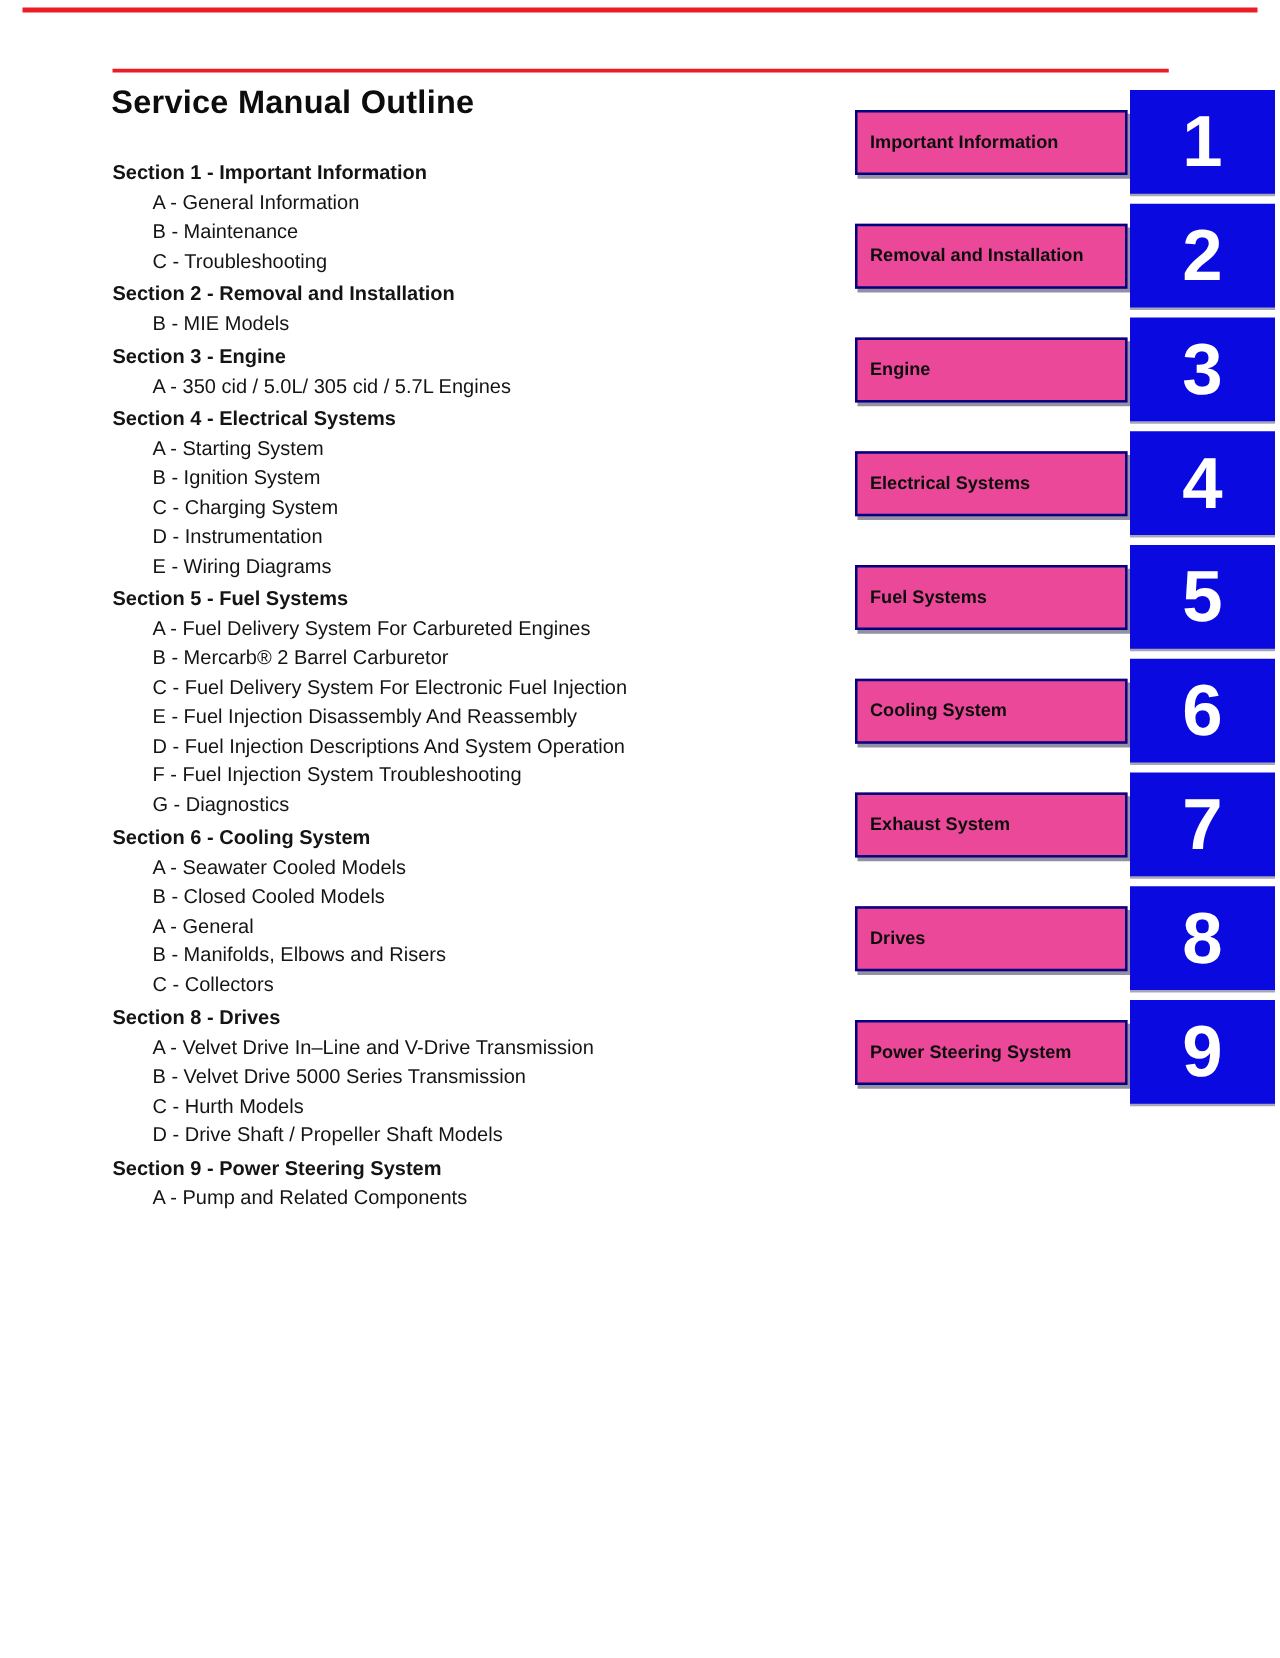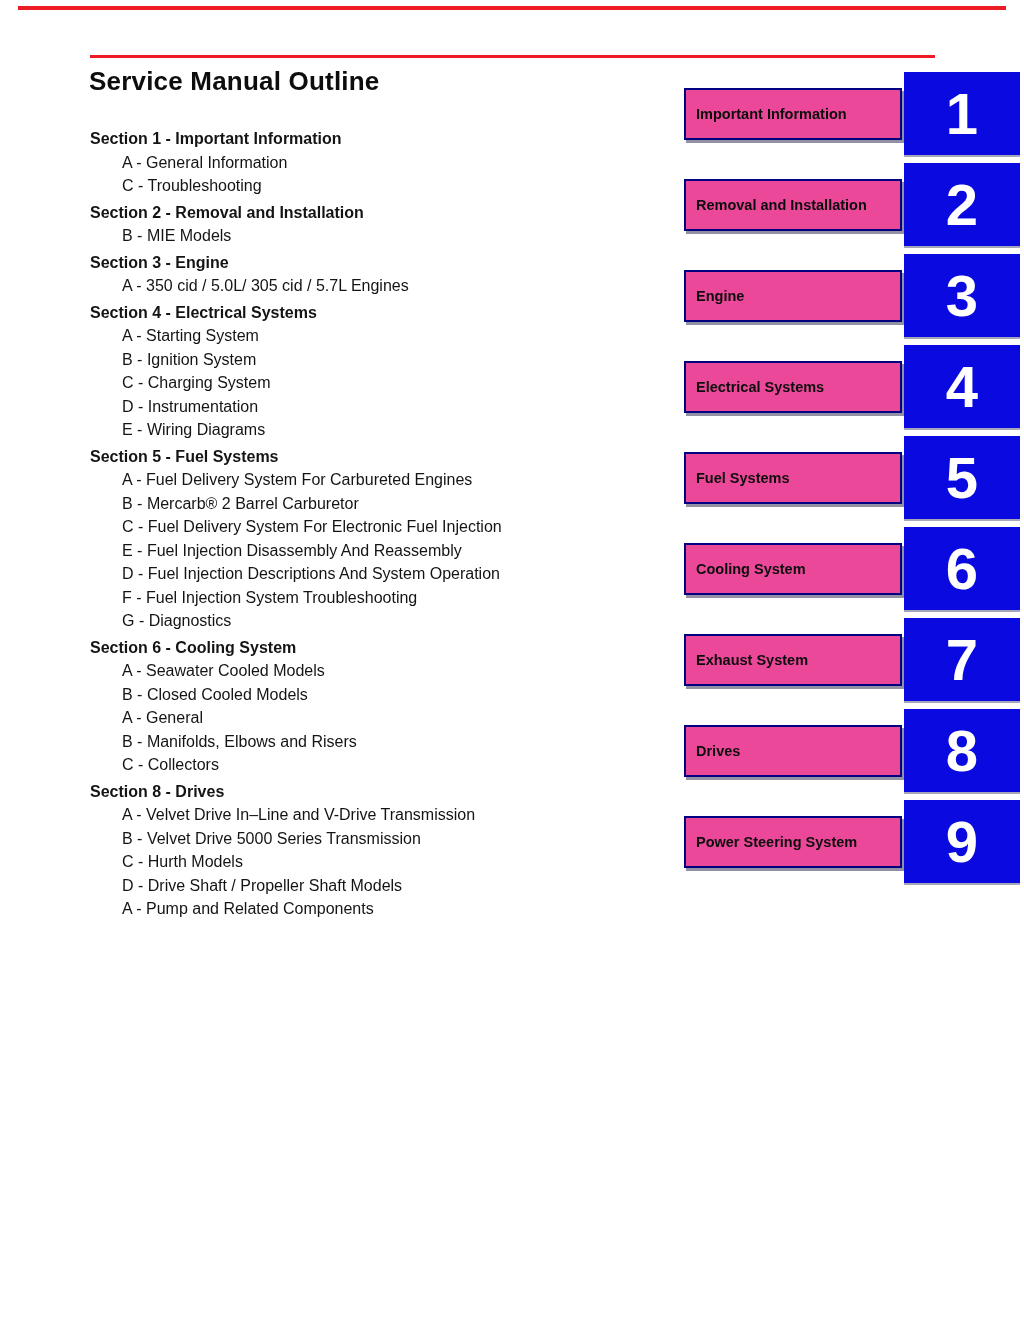--- a/index.html
+++ b/index.html
@@ -103,20 +103,21 @@
 
   <div class="top-rule"></div>
 
   <div class="title-rule"></div>
 
   <h1 class="title">Service Manual Outline</h1>
 
   <div class="outline">
       <div class="section-heading">Section 1 - Important Information</div>
       <div class="section-item">A - General Information</div>
+      <div class="section-item">B - Maintenance</div>
       <div class="section-item">C - Troubleshooting</div>
       <div class="section-heading">Section 2 - Removal and Installation</div>
       <div class="section-item">B - MIE Models</div>
       <div class="section-heading">Section 3 - Engine</div>
       <div class="section-item">A - 350 cid / 5.0L/ 305 cid / 5.7L Engines</div>
       <div class="section-heading">Section 4 - Electrical Systems</div>
       <div class="section-item">A - Starting System</div>
       <div class="section-item">B - Ignition System</div>
       <div class="section-item">C - Charging System</div>
       <div class="section-item">D - Instrumentation</div>
@@ -133,20 +134,21 @@
       <div class="section-item">A - Seawater Cooled Models</div>
       <div class="section-item">B - Closed Cooled Models</div>
       <div class="section-item">A - General</div>
       <div class="section-item">B - Manifolds, Elbows and Risers</div>
       <div class="section-item">C - Collectors</div>
       <div class="section-heading">Section 8 - Drives</div>
       <div class="section-item">A - Velvet Drive In–Line and V-Drive Transmission</div>
       <div class="section-item">B - Velvet Drive 5000 Series Transmission</div>
       <div class="section-item">C - Hurth Models</div>
       <div class="section-item">D - Drive Shaft / Propeller Shaft Models</div>
+      <div class="section-heading">Section 9 - Power Steering System</div>
       <div class="section-item">A - Pump and Related Components</div>
     </div>
 
   <div class="tab-column">
       <div class="tab-row">
         <div class="tab-label">Important Information</div>
         <div class="tab-number">1</div>
       </div>
       <div class="tab-row">
         <div class="tab-label">Removal and Installation</div>

